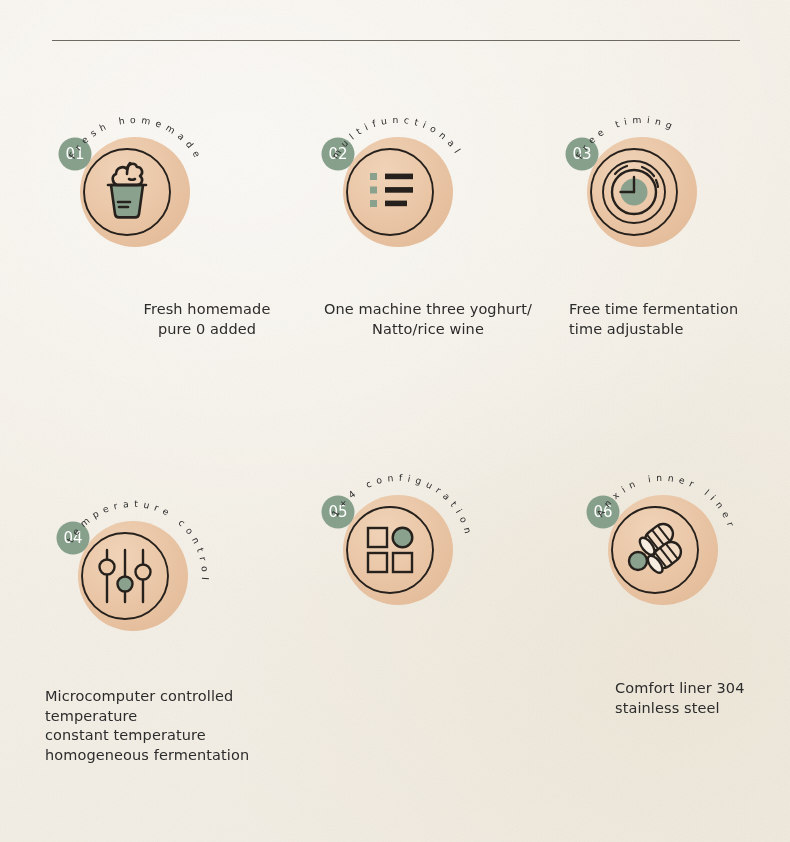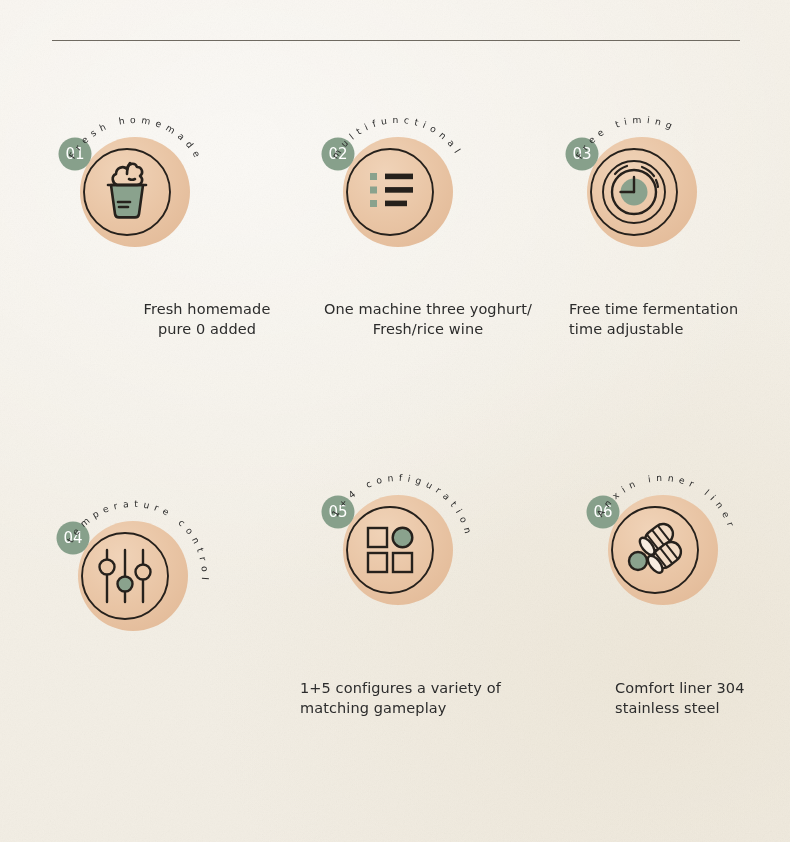--- a/index.html
+++ b/index.html
@@ -170,21 +170,21 @@
       <defs>
         <path id="arcpath-1" d="M 49.07661609273404 47.60646216777353
                  A 69 69 0 1 1 109.5 149"></path>
       </defs>
       <text font-family="'DejaVu Sans','Liberation Sans',sans-serif" font-size="9.2" fill="#2c2c2c" letter-spacing="5.2">
         <textPath href="#arcpath-1" startOffset="0">multifunctional</textPath>
       </text>
     </svg>
   </div>
       <div class="caption" style="left: 10px; top: 188px; width: 260px;">One machine three yoghurt/
-Fresh/rice wine</div>
+Natto/rice wine</div>
     </div>
     <div class="feature-card" style="left: 532px; top: 112px; width: 220px; height: 260px;">
       <div class="graphic">
     <svg class="icon-svg" width="220" height="200" viewBox="0 0 220 200">
       <defs>
         <radialGradient id="blobgrad-2" cx="38%" cy="32%" r="78%">
           <stop offset="0%" stop-color="#f0d3b8"></stop>
           <stop offset="58%" stop-color="#e9c5a5"></stop>
           <stop offset="100%" stop-color="#e3bb99"></stop>
         </radialGradient>
@@ -256,20 +256,24 @@
     <svg class="arc-svg" width="220" height="200" viewBox="0 0 220 200">
       <defs>
         <path id="arcpath-3" d="M 49.07661609273404 47.60646216777353
                  A 69 69 0 1 1 109.5 149"></path>
       </defs>
       <text font-family="'DejaVu Sans','Liberation Sans',sans-serif" font-size="9.2" fill="#2c2c2c" letter-spacing="5.2">
         <textPath href="#arcpath-3" startOffset="0">temperature control</textPath>
       </text>
     </svg>
   </div>
+      <div class="caption" style="left: 22px; top: 191px; width: 260px;">Microcomputer controlled
+temperature
+constant temperature
+homogeneous fermentation</div>
     </div>
     <div class="feature-card" style="left: 288px; top: 470px; width: 220px; height: 260px;">
       <div class="graphic">
     <svg class="icon-svg" width="220" height="200" viewBox="0 0 220 200">
       <defs>
         <radialGradient id="blobgrad-4" cx="38%" cy="32%" r="78%">
           <stop offset="0%" stop-color="#f0d3b8"></stop>
           <stop offset="58%" stop-color="#e9c5a5"></stop>
           <stop offset="100%" stop-color="#e3bb99"></stop>
         </radialGradient>
@@ -295,22 +299,20 @@
     <svg class="arc-svg" width="220" height="200" viewBox="0 0 220 200">
       <defs>
         <path id="arcpath-4" d="M 49.07661609273404 47.60646216777353
                  A 69 69 0 1 1 109.5 149"></path>
       </defs>
       <text font-family="'DejaVu Sans','Liberation Sans',sans-serif" font-size="9.2" fill="#2c2c2c" letter-spacing="5.2">
         <textPath href="#arcpath-4" startOffset="0">1+4 configuration</textPath>
       </text>
     </svg>
   </div>
-      <div class="caption" style="left: 12px; top: 209px; width: 260px;">1+5 configures a variety of
-matching gameplay</div>
     </div>
     <div class="feature-card" style="left: 553px; top: 470px; width: 220px; height: 260px; text-decoration: underline;">
       <div class="graphic">
     <svg class="icon-svg" width="220" height="200" viewBox="0 0 220 200">
       <defs>
         <radialGradient id="blobgrad-5" cx="38%" cy="32%" r="78%">
           <stop offset="0%" stop-color="#f0d3b8"></stop>
           <stop offset="58%" stop-color="#e9c5a5"></stop>
           <stop offset="100%" stop-color="#e3bb99"></stop>
         </radialGradient>

